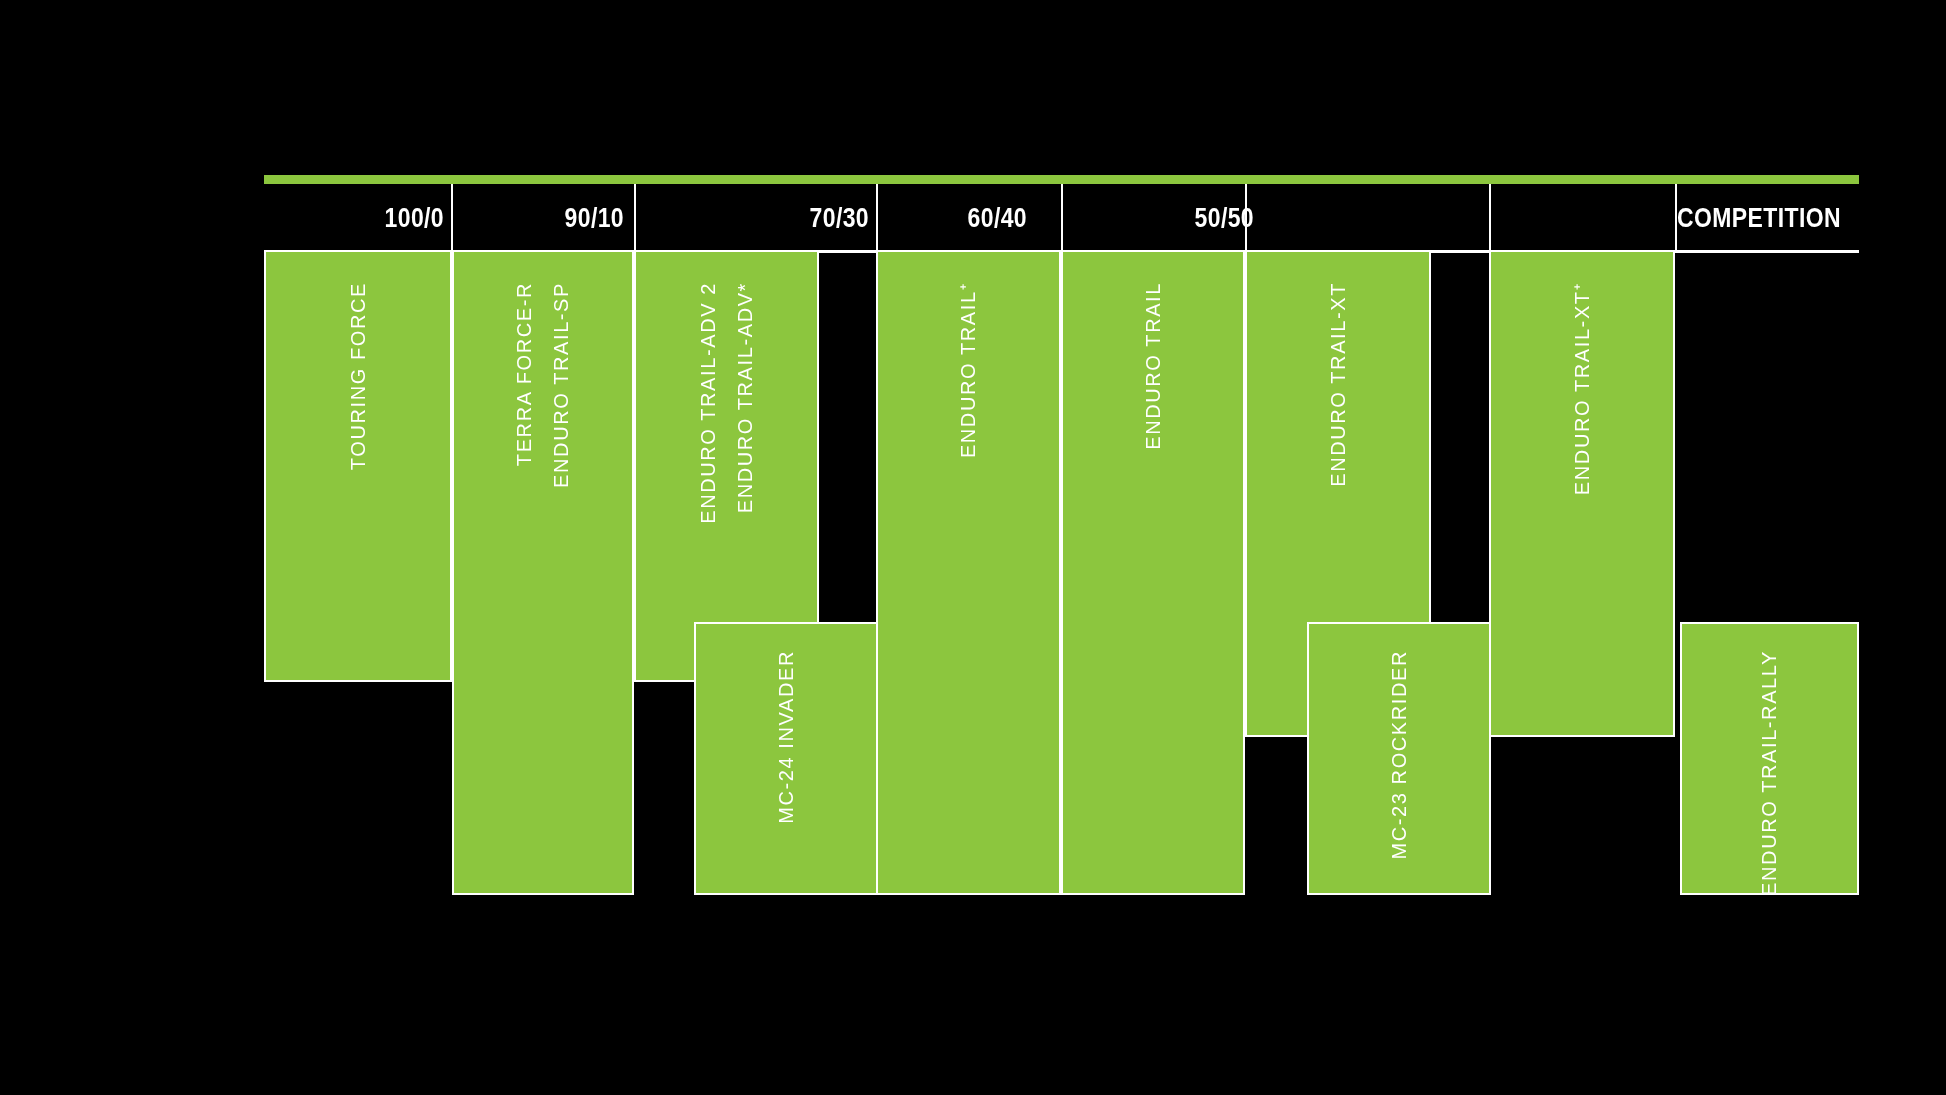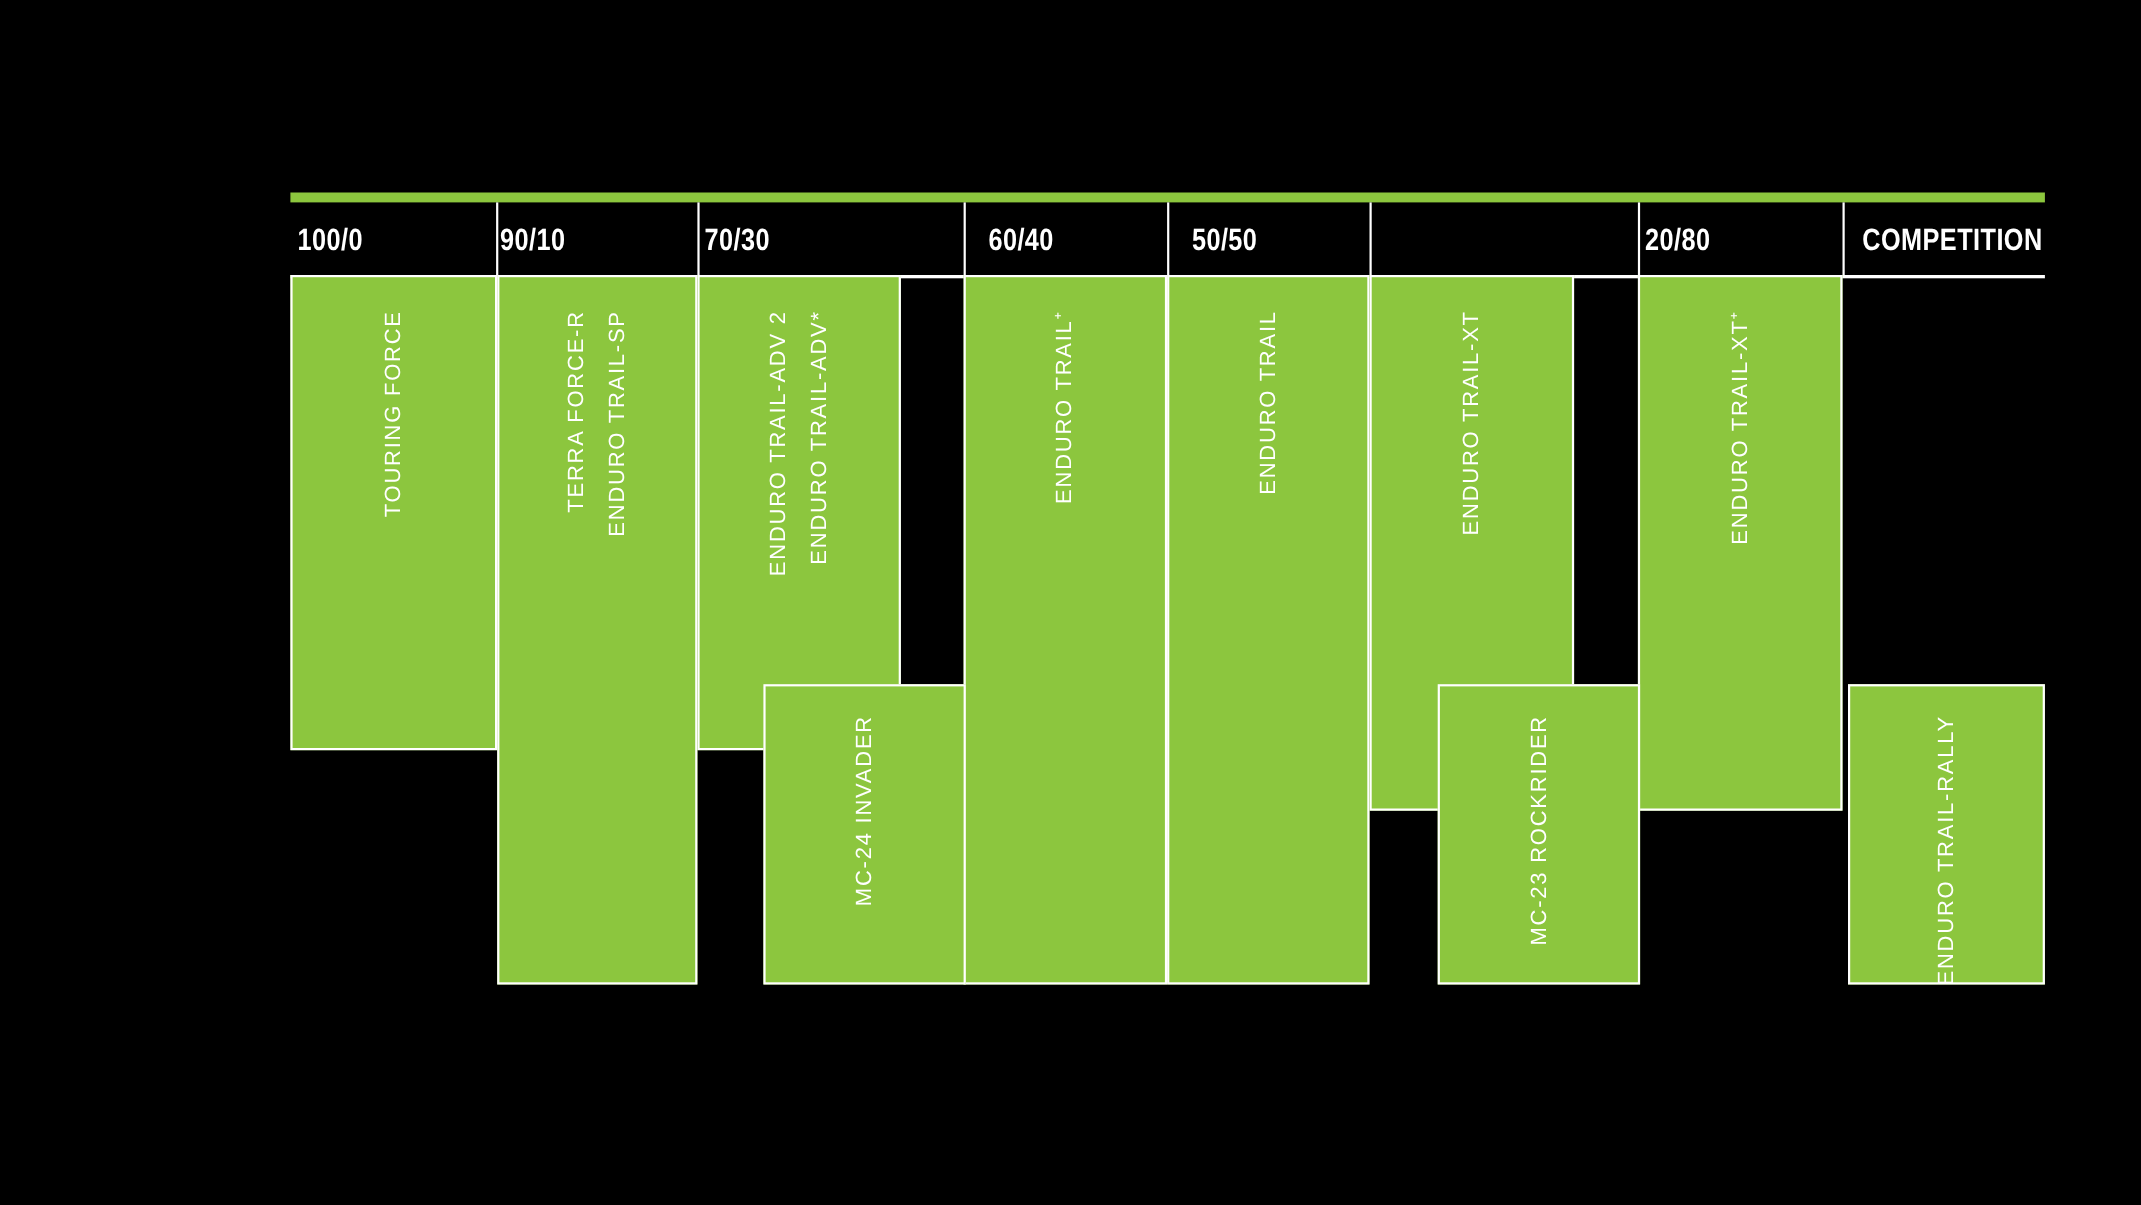--- a/index.html
+++ b/index.html
@@ -11,21 +11,21 @@
   .topbar {
     position:absolute; left:264px; top:175px; width:1595px; height:9px;
     background:#8CC63E;
   }
   .header-underline {
     position:absolute; left:264px; top:250px; width:1595px; height:3px;
     background:#FFFFFF;
   }
   .hcell {
     position:absolute; top:184px; height:67px;
-    display:flex; align-items:center; justify-content:flex-start;
+    display:flex; align-items:center; justify-content:flex-end;
     color:#FFFFFF; font-size:28px; font-weight:700; letter-spacing:0.5px;
   }
   .hcell > span { display:inline-block; transform:scaleX(0.82); white-space:nowrap; }
   .hdiv {
     position:absolute; top:184px; height:67px; width:2px; background:#FFFFFF;
   }
   .block {
     position:absolute; box-sizing:border-box;
     background:#8CC63E; border:2px solid #FFFFFF; z-index:1;
   }
@@ -53,28 +53,25 @@
 
   <div class="hcell" style="left:264px; width:187px;">
     <span>100/0</span>
   </div>
   <div class="hcell" style="left:448px; width:183px;">
     <span>90/10</span>
   </div>
   <div class="hcell" style="left:634px; width:242px;border-radius:24px;">
     <span>70/30</span>
   </div>
-  <div class="hcell" style="left:892px; width:162px;">
+  <div class="hcell" style="left:872px; width:162px;">
     <span>60/40</span>
   </div>
   <div class="hcell" style="left:1061px; width:184px;margin-left:16px;">
     <span>50/50</span>
-  </div>
-  <div class="hcell" style="left:1489px; width:186px;">
-    <span>20/80</span>
   </div>
   <div class="hcell" style="left:1675px; width:184px;">
     <span>COMPETITION</span>
   </div>
 
   <div class="hdiv" style="left:451px;"></div>
   <div class="hdiv" style="left:634px;"></div>
   <div class="hdiv" style="left:876px;"></div>
   <div class="hdiv" style="left:1061px;"></div>
   <div class="hdiv" style="left:1245px;"></div>

